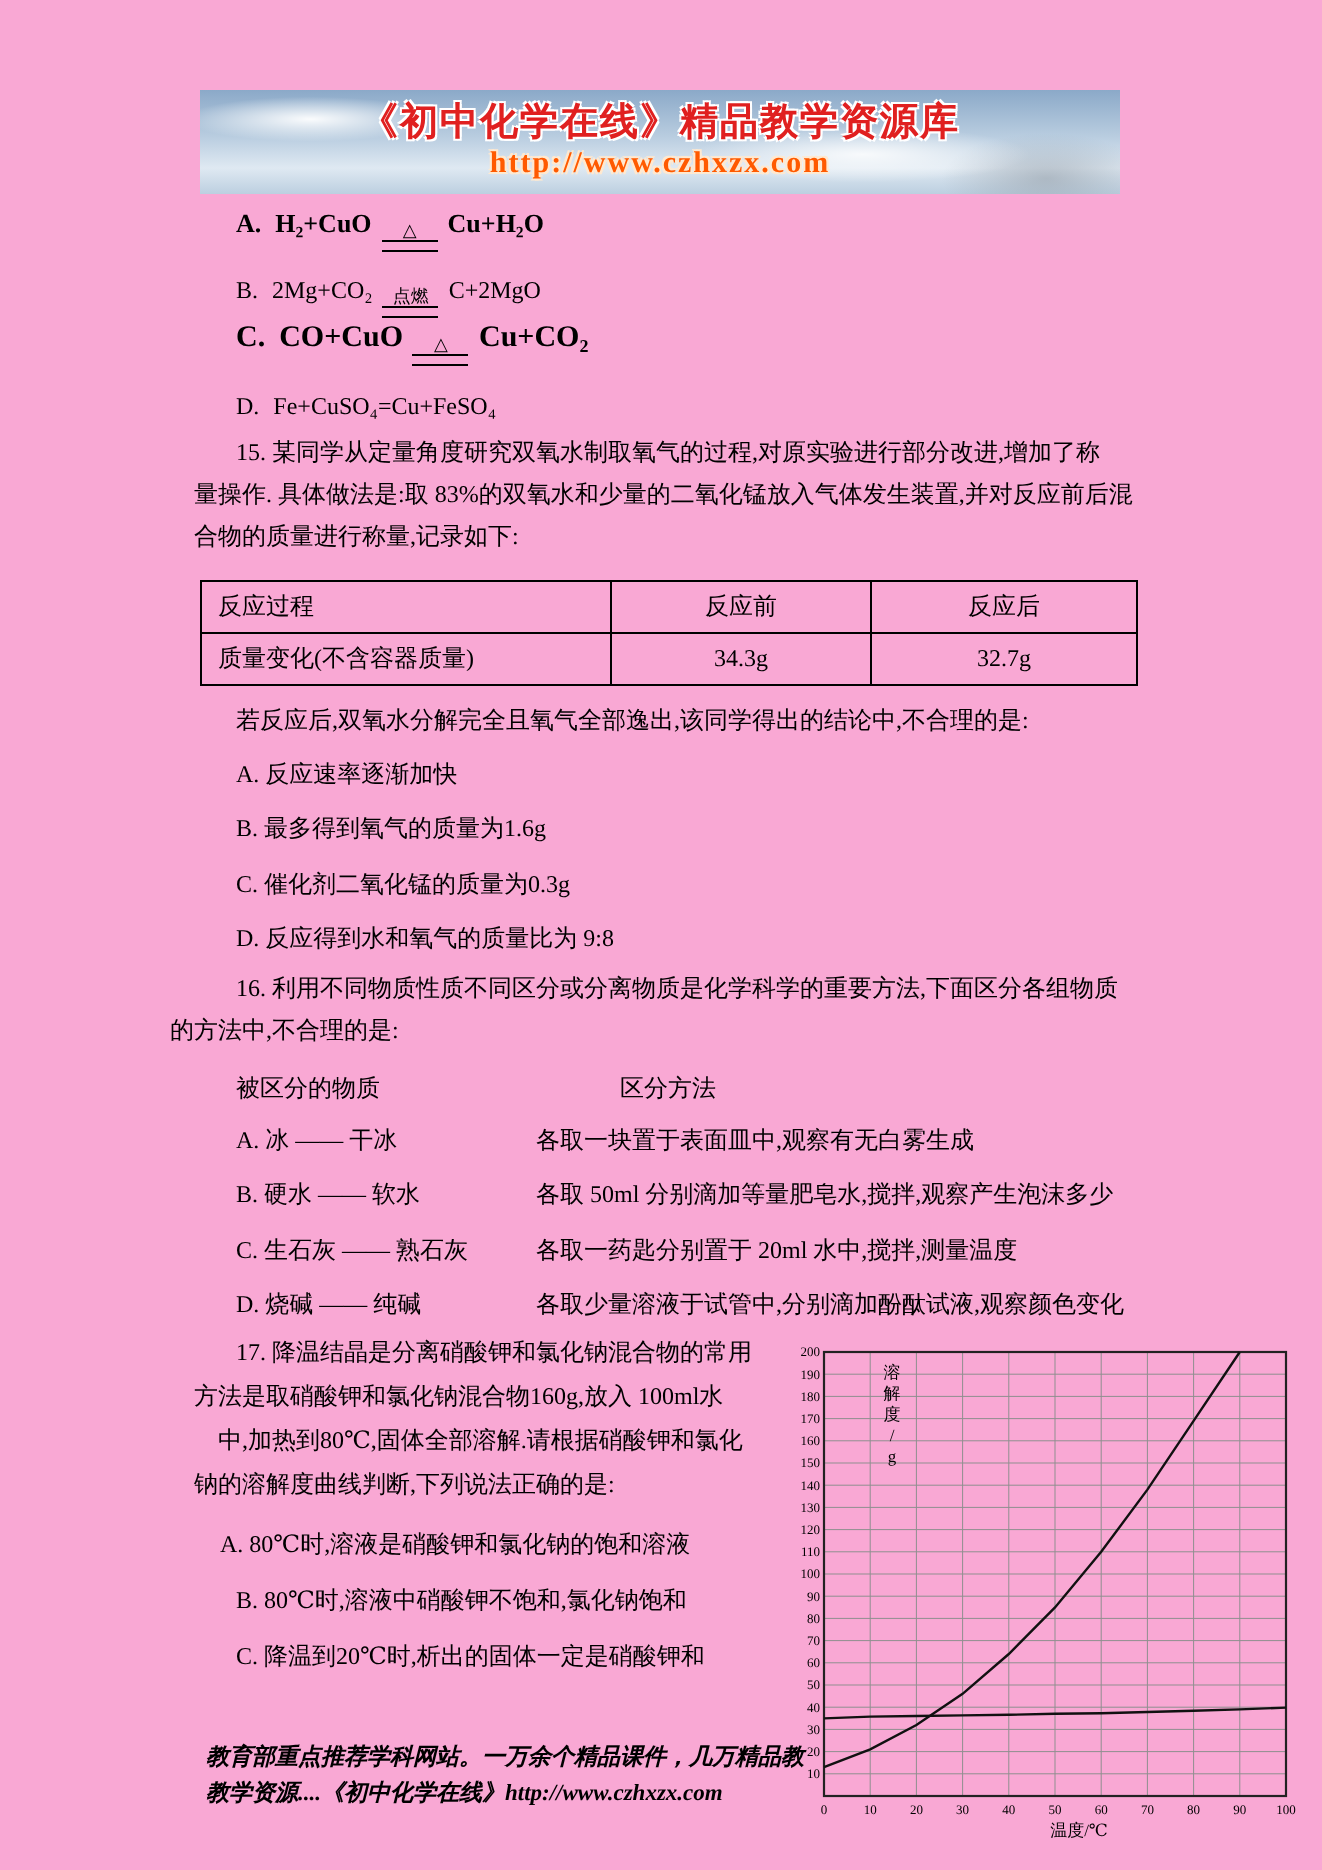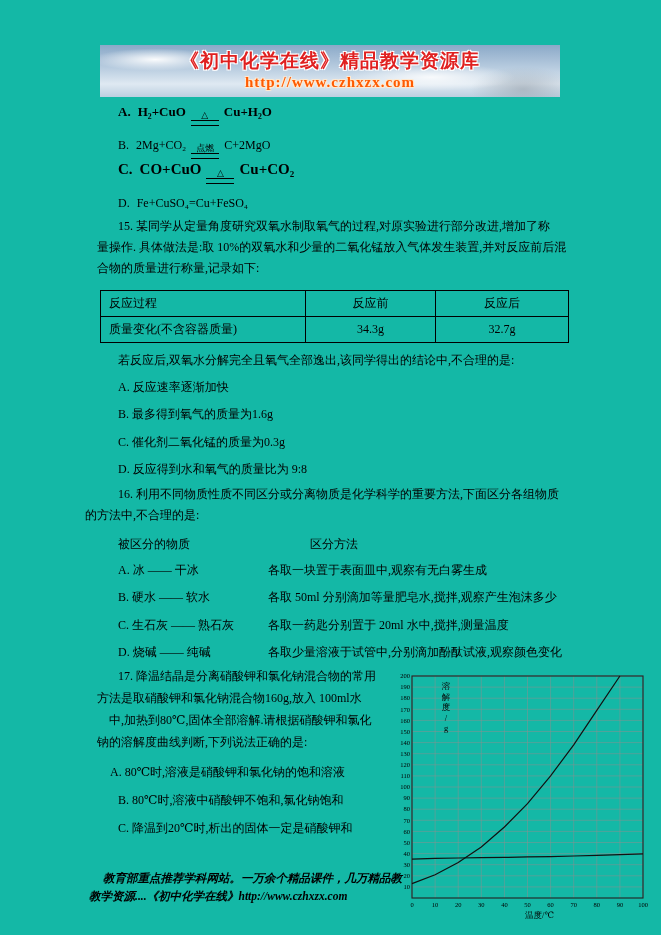--- a/index.html
+++ b/index.html
@@ -1,17 +1,17 @@
 <!DOCTYPE html>
 <html><head>
 <meta charset="utf-8">
 <style>
   html,body{margin:0;padding:0;background:#e9e9e9;}
   .page{
-    position:relative;width:661px;height:935px;margin:0 auto;background:#14b8a6;
+    position:relative;width:661px;height:935px;margin:0 auto;background:#f9a8d4;
     font-family:"Liberation Serif","DejaVu Serif",serif;color:#000;font-size:12px;
     overflow:hidden;
   }
   .abs{position:absolute;white-space:nowrap;}
 
   
   .banner{
     position:absolute;left:100px;top:45px;width:460px;height:52px;text-align:center;
     background:
       radial-gradient(ellipse 90px 16px at 12% 28%, rgba(255,255,255,.95), transparent 70%),
@@ -77,21 +77,21 @@
     <span class="opt">C.</span><span>CO+CuO</span><span class="cond-eq">
         <span class="cond">△</span>
         <span class="dline"></span>
       </span><span>Cu+CO₂</span>
   </div>
   <div class="abs eq eq-d" style="left:118px;top:196px;">
     <span class="opt">D.</span><span>Fe+CuSO₄=Cu+FeSO₄</span>
   </div>
 
   <div class="abs" style="left:118px;top:218px;">15. 某同学从定量角度研究双氧水制取氧气的过程,对原实验进行部分改进,增加了称</div>
-  <div class="abs" style="left:97px;top:239px;">量操作. 具体做法是:取 10%的双氧水和少量的二氧化锰放入气体发生装置,并对反应前后混</div>
+  <div class="abs" style="left:97px;top:239px;">量操作. 具体做法是:取 83%的双氧水和少量的二氧化锰放入气体发生装置,并对反应前后混</div>
   <div class="abs" style="left:97px;top:260px;">合物的质量进行称量,记录如下:</div>
 
   <table class="mass-table">
     <colgroup>
         <col class="c1">
         <col class="c2">
         <col class="c3">
       </colgroup>
     <tbody>
         <tr>
@@ -205,15 +205,15 @@
         <text x="58" y="44" text-anchor="middle" font-size="8.5" fill="#000">度</text>
         <text x="58" y="54.5" text-anchor="middle" font-size="8.5" fill="#000">/</text>
         <text x="58" y="65" text-anchor="middle" font-size="8.5" fill="#000">g</text>
         <text x="151.5" y="252" text-anchor="middle" font-size="8.5" fill="#000">温度/℃</text>
         <polyline points="24.0,217.6 47.1,208.7 70.2,196.5 93.3,180.9 116.4,161.0 139.5,137.7 162.6,109.9 185.7,78.8 208.8,44.4 231.9,10.0" fill="none" stroke="#111" stroke-width="1.2"></polyline>
         <polyline points="24.0,193.2 47.1,192.3 70.2,192.0 93.3,191.7 116.4,191.4 139.5,190.9 162.6,190.6 185.7,190.0 208.8,189.4 231.9,188.7 255.0,187.8" fill="none" stroke="#111" stroke-width="1.2"></polyline>
       </svg>
   </div>
 
   <div class="abs footer-line" style="left:103px;top:871px;">教育部重点推荐学科网站。一万余个精品课件，几万精品教</div>
-  <div class="abs footer-line" style="left:89px;top:889px;">教学资源....《初中化学在线》http://www.czhxzx.com</div>
+  <div class="abs footer-line" style="left:103px;top:889px;">教学资源....《初中化学在线》http://www.czhxzx.com</div>
 
 </div>
 
 </body></html>

